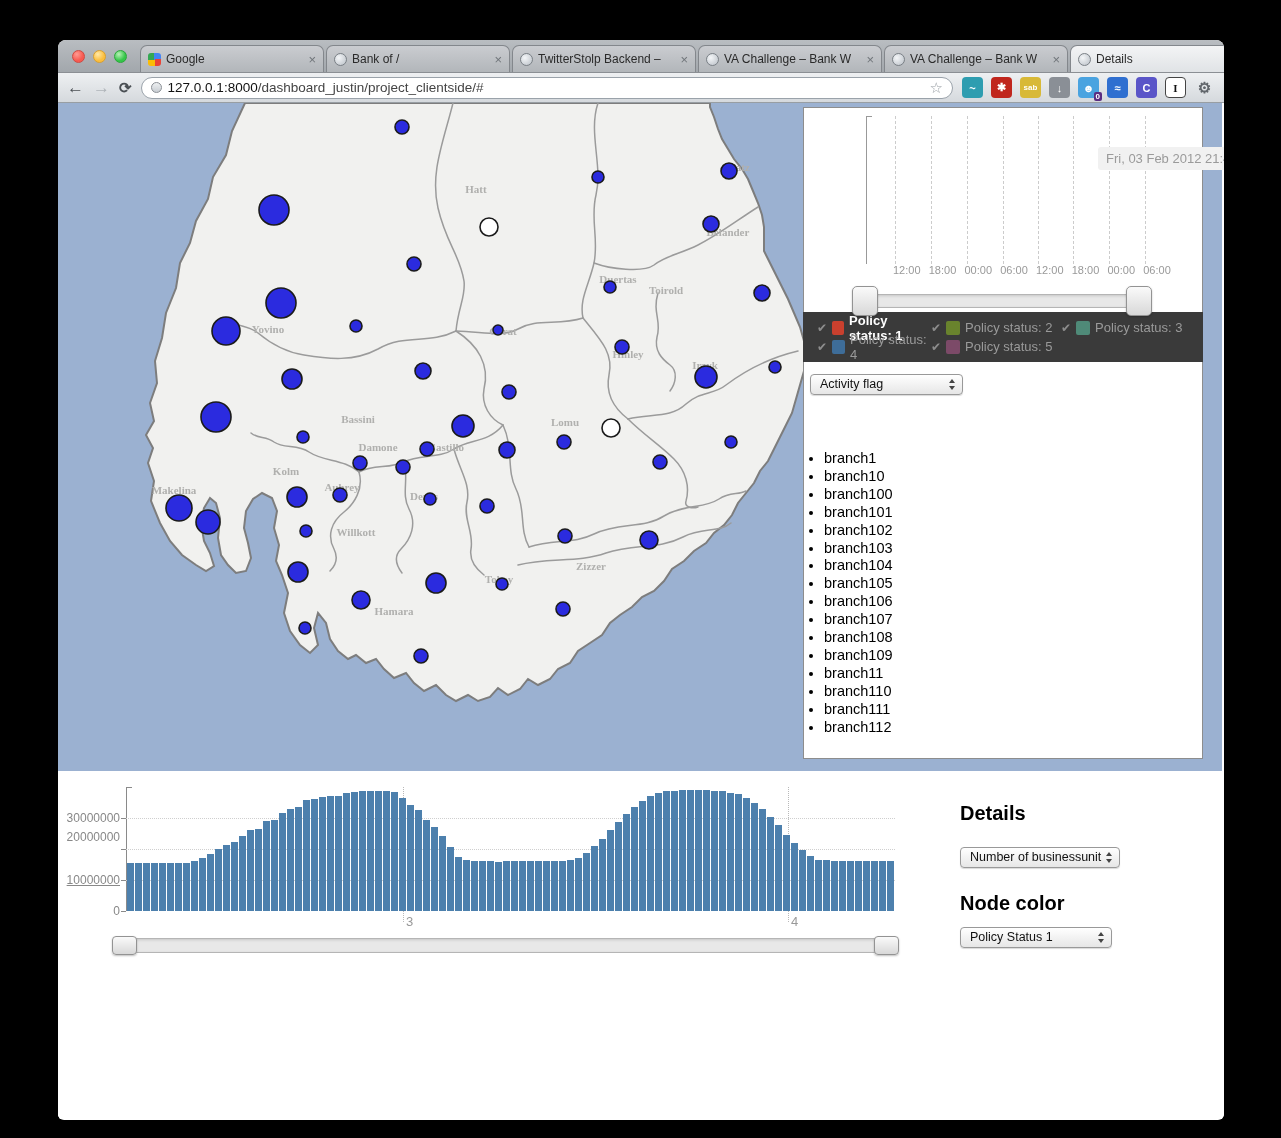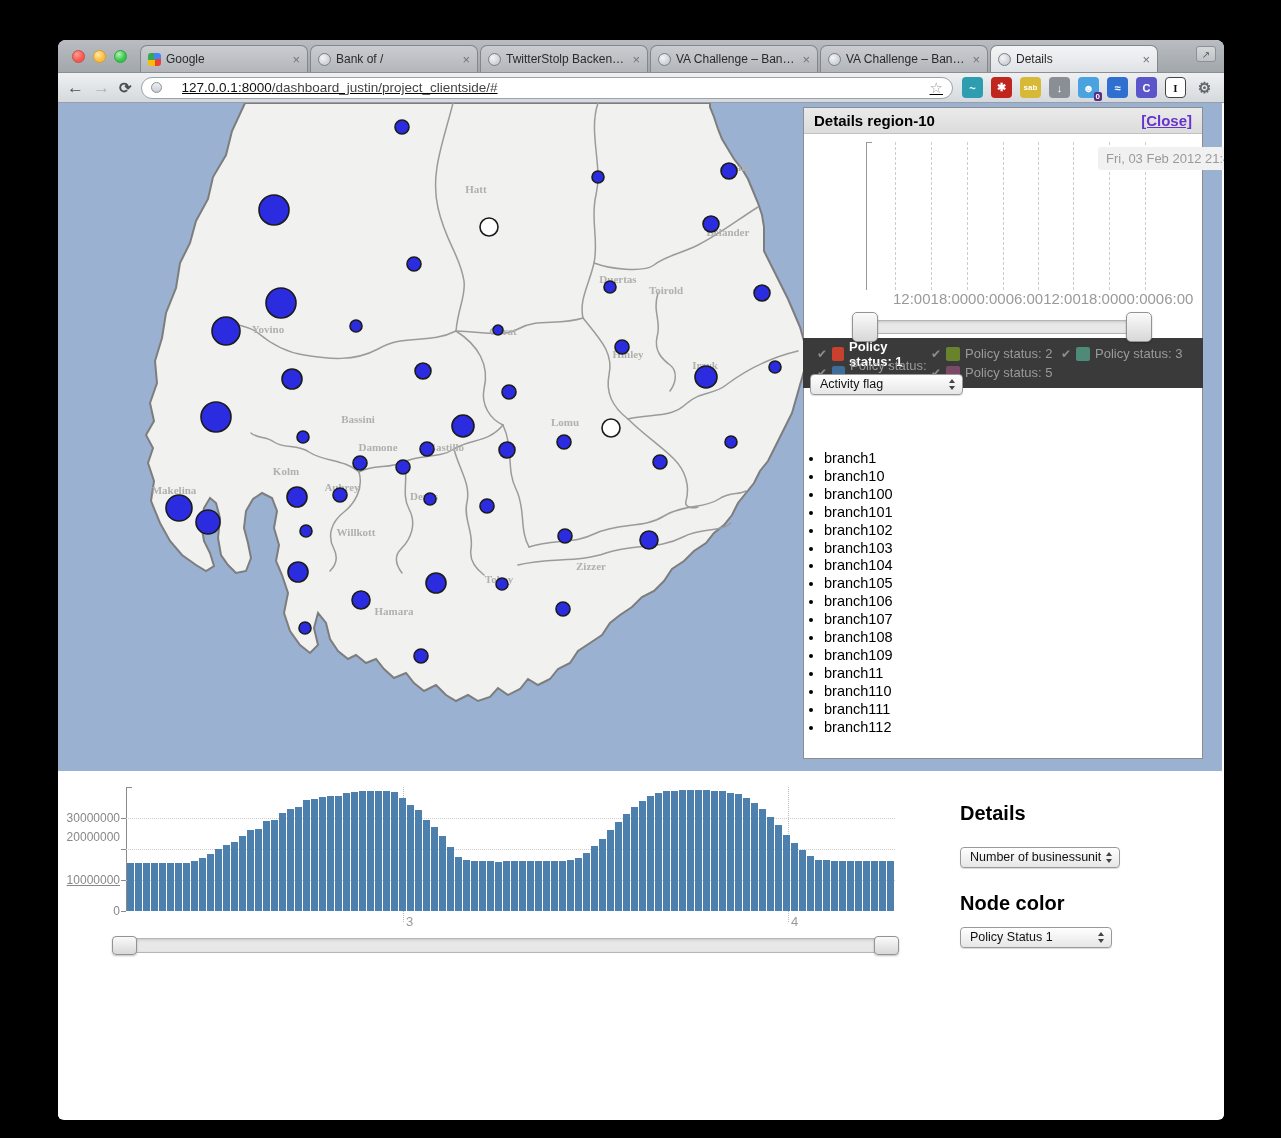--- a/index.html
+++ b/index.html
@@ -12,41 +12,41 @@
 
   
   .tabstrip{position:relative;height:33px;background:linear-gradient(#b9bdc1,#a2a7ac);
     border-bottom:1px solid #8b8f94;}
   .lights{position:absolute;left:14px;top:10px;display:flex;gap:8px;}
   .light{width:13px;height:13px;border-radius:50%;}
   .light.red{background:radial-gradient(circle at 35% 30%,#ff9a92,#f85a51 60%);border:1px solid #ce4a42;}
   .light.yellow{background:radial-gradient(circle at 35% 30%,#ffe9a8,#fbbe3e 60%);border:1px solid #d9a02f;}
   .light.green{background:radial-gradient(circle at 35% 30%,#b7f2b5,#35c649 60%);border:1px solid #2aa73a;}
   .tabs{position:absolute;left:82px;bottom:0;display:flex;height:27px;}
-  .tab{width:168px;margin-right:2px;border:1px solid #83878c;border-bottom:none;
+  .tab{width:184px;margin-right:2px;border:1px solid #83878c;border-bottom:none;
     border-radius:7px 7px 0 0;background:linear-gradient(#caccd0,#b2b6ba);
     display:flex;align-items:center;gap:5px;padding:0 7px;font-size:12px;color:#2a2a2a;}
   .tab.active{background:linear-gradient(#f3f4f5,#e0e3e6);z-index:2;}
   .tab .lbl{flex:1;white-space:nowrap;overflow:hidden;text-overflow:ellipsis;}
   .tab .x{color:#70757a;font-size:13px;line-height:1;}
   .fav{width:13px;height:13px;flex:0 0 13px;border-radius:50%;}
   .fav.globe{border:1px solid #7a8086;background:radial-gradient(circle at 35% 35%,#f4f6f8,#b9bfc6);}
   .fav.google{border-radius:3px;background:conic-gradient(#4285f4 0 25%,#ea4335 0 50%,#fbbc05 0 75%,#34a853 0);}
   .expand-btn{position:absolute;right:8px;top:6px;width:20px;height:16px;border:1px solid #8d9196;
     border-radius:3px;background:linear-gradient(#d6d9dc,#bfc3c7);color:#555;font-size:10px;
     text-align:center;line-height:15px;}
 
   
   .toolbar{height:30px;background:linear-gradient(#eef0f2,#d5d9dd);border-bottom:1px solid #989ea3;
     display:flex;align-items:center;padding:0 9px;gap:9px;}
   .navbtn{font-size:17px;font-weight:bold;color:#4a4f54;line-height:1;}
   .navbtn.disabled{color:#aeb3b8;}
   .navbtn.reload{font-size:15px;}
   .omnibox{flex:1;height:22px;background:#fff;border:1px solid #9aa2aa;border-radius:11px;
-    display:flex;align-items:center;padding:0 9px;gap:20px;font-size:13.5px;text-decoration:underline;}
+    display:flex;align-items:center;padding:0 9px;gap:6px;font-size:13.5px;}
   .page-globe{width:11px;height:11px;border-radius:50%;border:1.5px solid #8b9096;
     background:linear-gradient(#eef0f2,#c9ced3);flex:0 0 11px;}
   .url{flex:1;white-space:nowrap;overflow:hidden;color:#222;}
   .url .path{color:#444;}
   .star{color:#9aa0a6;font-size:15px;}
   .exts{display:flex;gap:8px;align-items:center;}
   .ext{width:21px;height:21px;border-radius:4px;color:#fff;font-weight:bold;font-size:11px;
     display:flex;align-items:center;justify-content:center;position:relative;}
   .ext.light{color:#111;border:1px solid #444;background:#fff;font-family:"Liberation Serif",serif;}
   .ext .badge{position:absolute;right:-3px;bottom:-3px;background:#5a2d82;color:#fff;font-size:8px;
@@ -67,21 +67,21 @@
     border:1px solid #8d8d8d;z-index:20;font-size:13px;}
   .panel-header{height:26px;background:linear-gradient(#eaeaea,#dcdcdc);border-bottom:1px solid #c2c2c2;
     display:flex;align-items:center;justify-content:space-between;padding:0 10px;}
   .panel-title{font-size:15px;font-weight:bold;color:#000;}
   .close-link{font-size:15px;font-weight:bold;color:#6633cc;text-decoration:underline;}
   .pchart{position:relative;height:196px;}
   .pchart .yaxis{position:absolute;left:62px;top:8px;height:148px;border-left:1px solid #999;}
   .pchart .yaxis:before{content:"";position:absolute;left:0;top:0;width:5px;border-top:1px solid #999;}
   .pchart .grid{position:absolute;top:8px;height:148px;border-left:1px dashed #ccc;}
   .ptime{position:absolute;left:89px;top:156px;width:286px;display:flex;}
-  .ptime span{flex:1;font-size:15px;color:#999;}
+  .ptime span{flex:1;font-size:11px;color:#999;}
   .pslider{position:absolute;left:50px;top:178px;width:296px;height:30px;z-index:2;}
   .strack{position:absolute;left:0;right:0;top:8px;height:14px;background:#e8e8e8;
     border:1px solid #b5b5b5;border-radius:7px;box-shadow:inset 0 1px 3px rgba(0,0,0,.15);}
   .shandle{position:absolute;width:26px;height:30px;top:0;border:1px solid #939393;border-radius:5px;
     background:linear-gradient(#fafafa,#d8d8d8);box-shadow:0 1px 2px rgba(0,0,0,.25);}
   .legend{position:absolute;left:-1px;right:-1px;top:204px;height:50px;background:#3a3a3a;padding:6px 0 0 14px;}
   .lrow{display:flex;height:19px;align-items:center;}
   .litem{display:flex;align-items:center;gap:5px;}
   .litem .chk{color:#8d8d8d;font-size:12px;}
   .litem .sw{width:14px;height:14px;border-radius:2px;}
@@ -281,24 +281,20 @@
           <circle cx="444" cy="481" r="6" fill="#2b2bdf" stroke="#1b1b1b" stroke-width="1.6"></circle>
           <circle cx="240" cy="469" r="10" fill="#2b2bdf" stroke="#1b1b1b" stroke-width="1.6"></circle>
           <circle cx="303" cy="497" r="9" fill="#2b2bdf" stroke="#1b1b1b" stroke-width="1.6"></circle>
           <circle cx="505" cy="506" r="7" fill="#2b2bdf" stroke="#1b1b1b" stroke-width="1.6"></circle>
           <circle cx="247" cy="525" r="6" fill="#2b2bdf" stroke="#1b1b1b" stroke-width="1.6"></circle>
           <circle cx="363" cy="553" r="7" fill="#2b2bdf" stroke="#1b1b1b" stroke-width="1.6"></circle>
         </g>
     </svg>
 
     <div class="panel">
-      <div class="panel-header">
-        <span class="panel-title">Details region-10</span>
-        <a class="close-link" href="#">[Close]</a>
-      </div>
       <div class="pchart">
         <div class="yaxis"></div>
         <div id="pgrids">
             <div class="grid" style="left: 91px;"></div>
             <div class="grid" style="left: 127px;"></div>
             <div class="grid" style="left: 163px;"></div>
             <div class="grid" style="left: 199px;"></div>
             <div class="grid" style="left: 234px;"></div>
             <div class="grid" style="left: 269px;"></div>
             <div class="grid" style="left: 305px;"></div>

